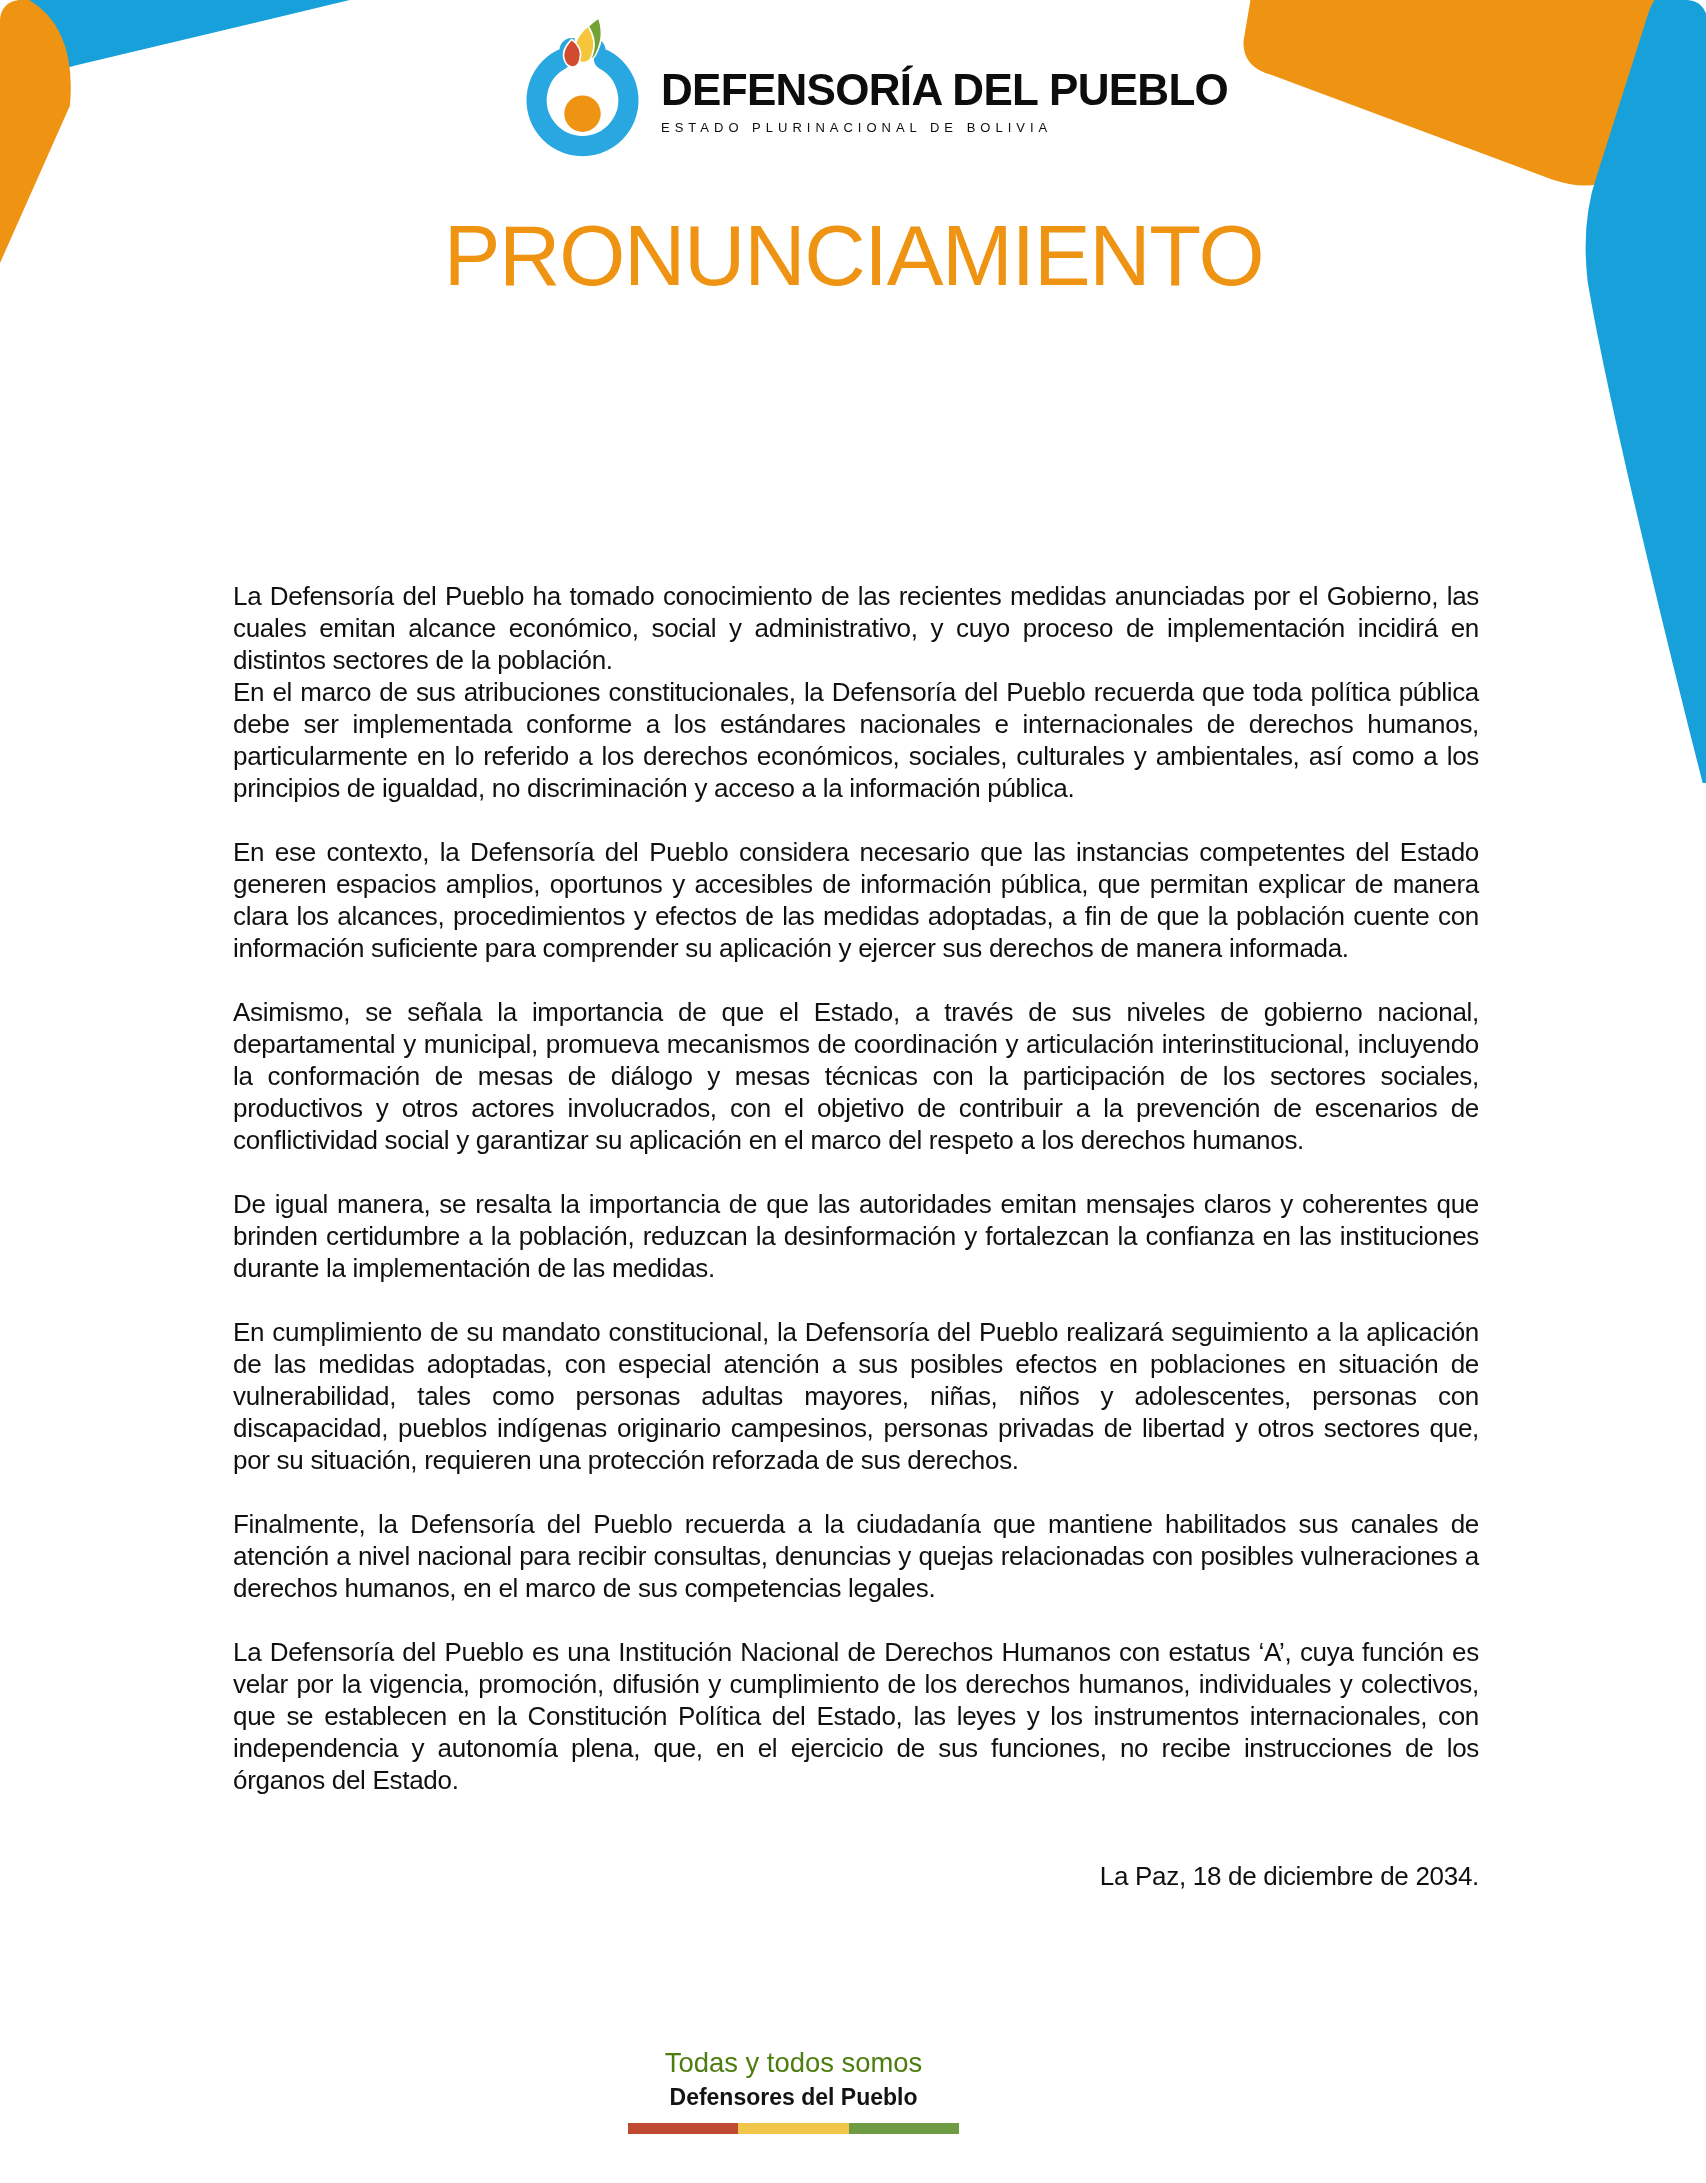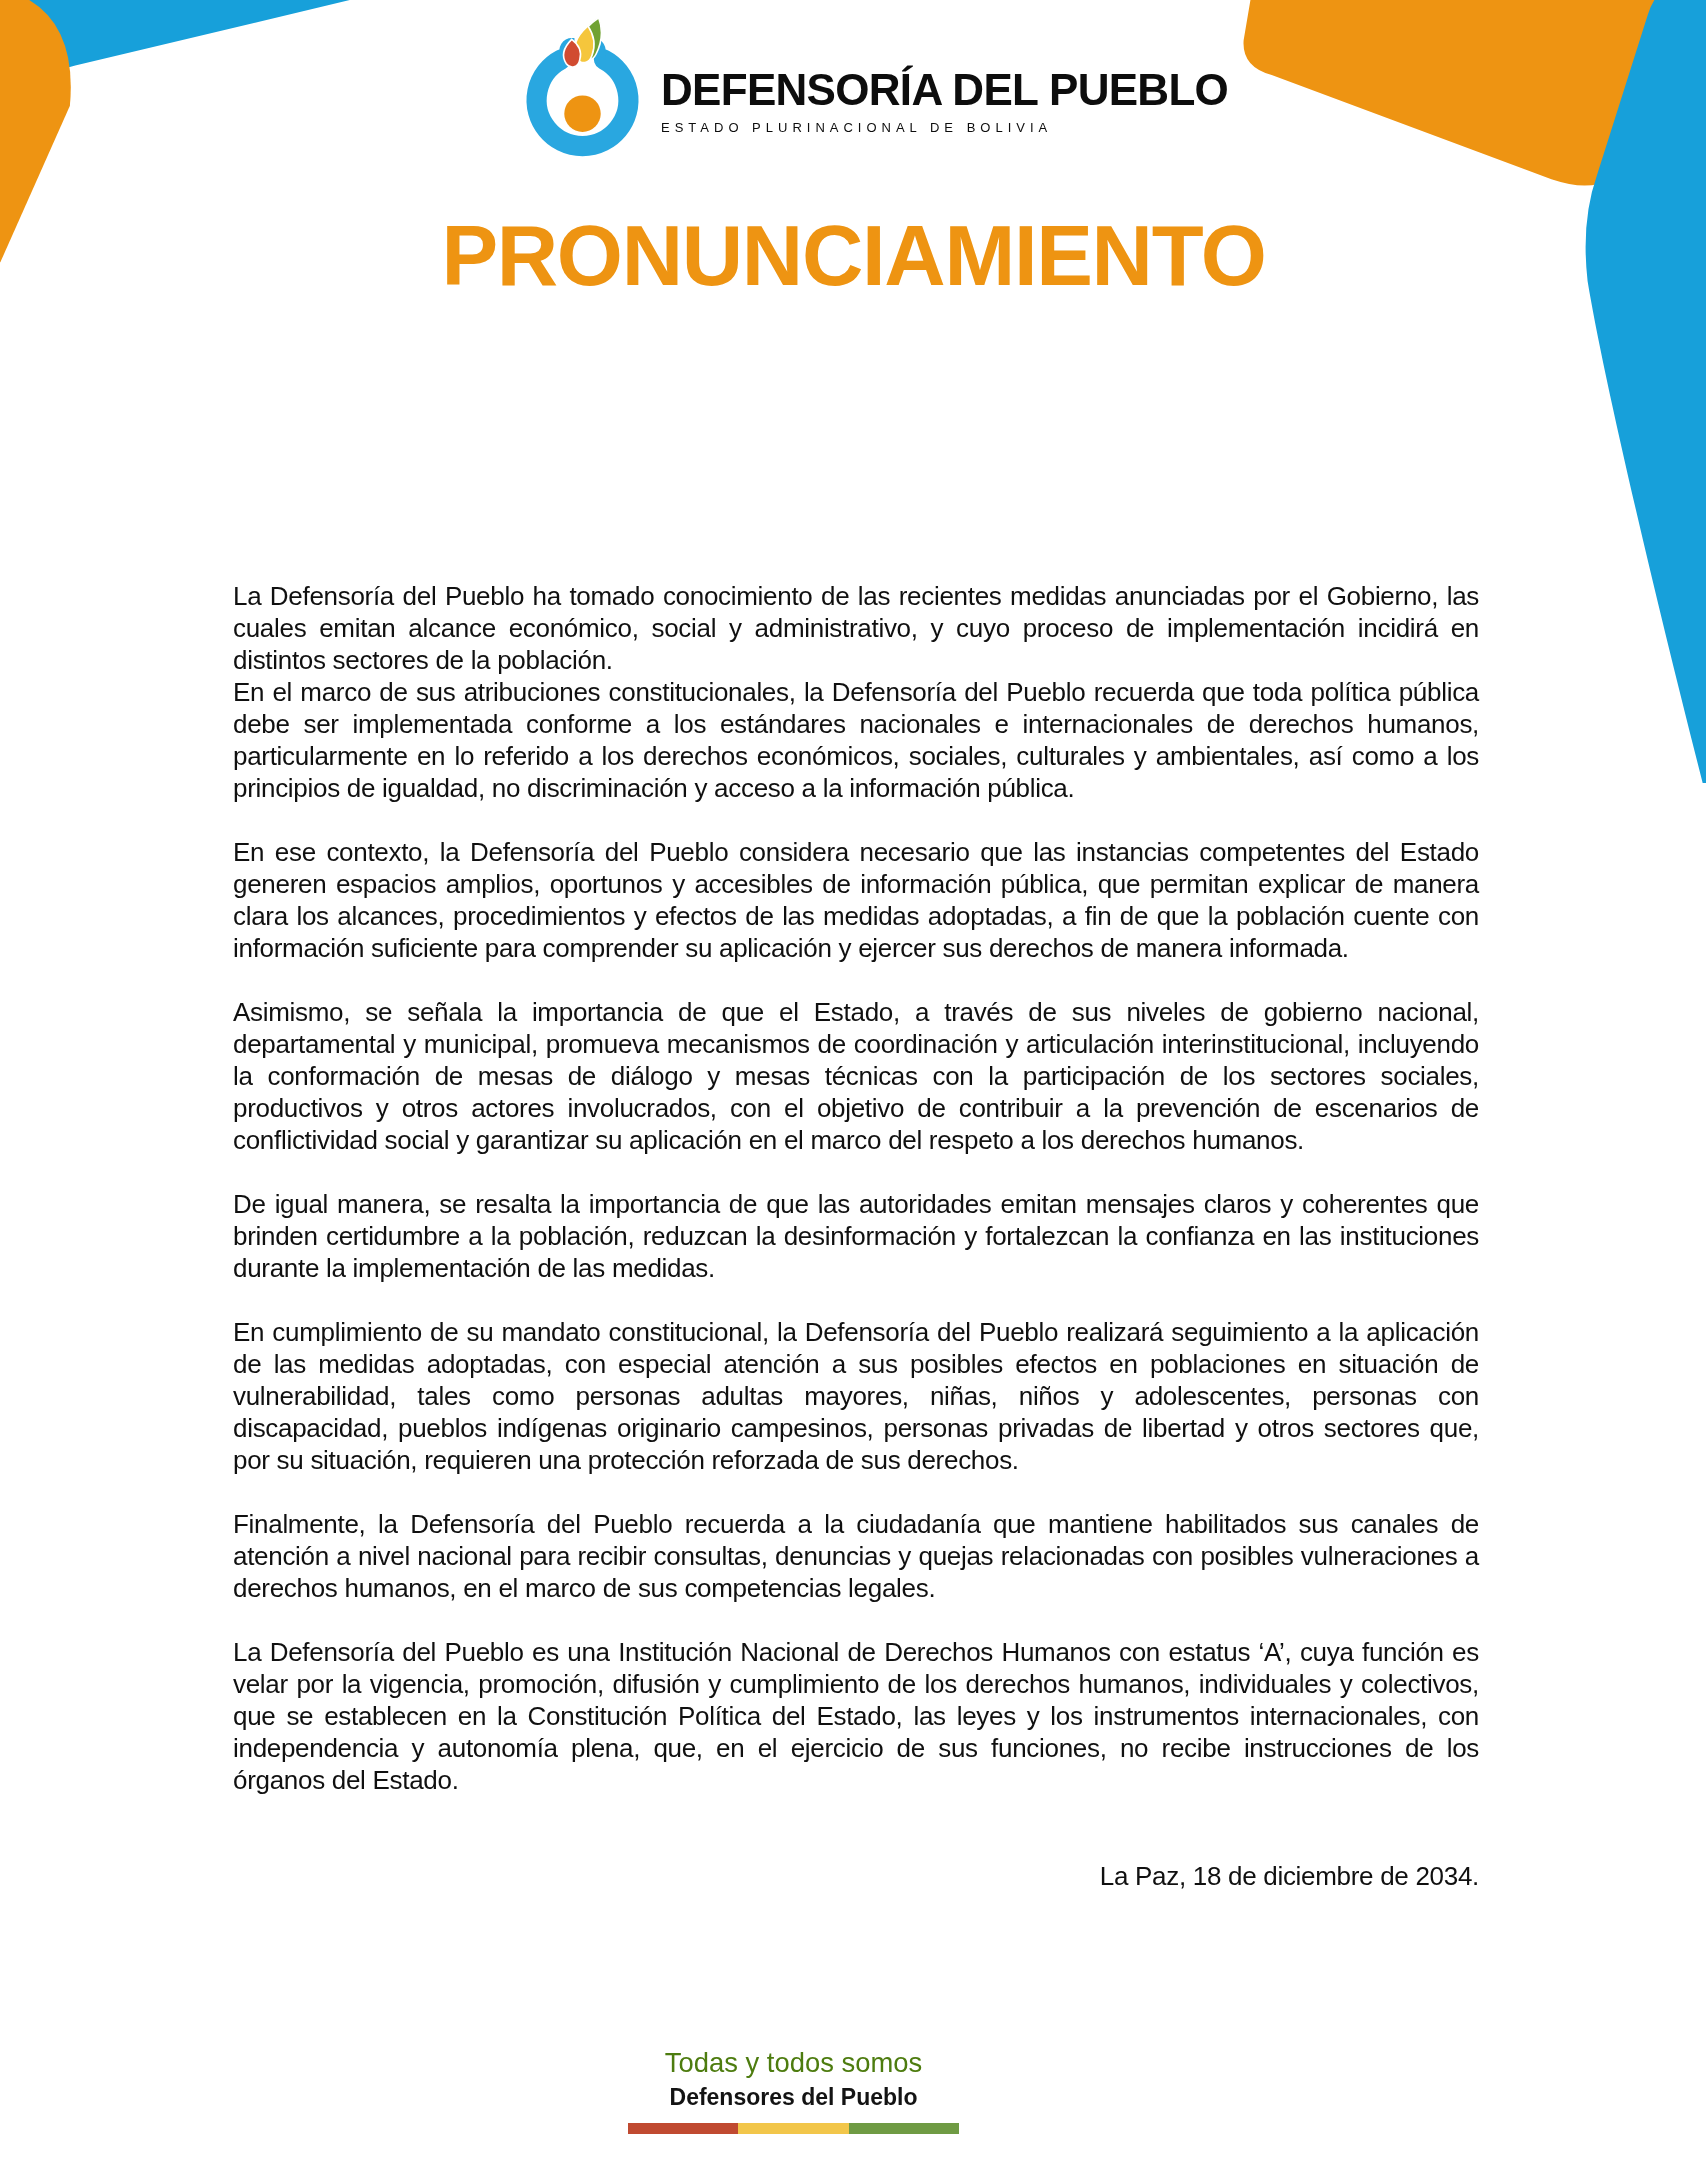--- a/index.html
+++ b/index.html
@@ -3,20 +3,21 @@
 <meta charset="utf-8">
 <style>
   html,body{margin:0;padding:0;background:#ffffff;}
   .page{
     position:relative;
     width:1707px;height:2183px;
     background:#ffffff;
     overflow:hidden;
     font-family:"Liberation Sans", sans-serif;
     color:#101010;
+    border-radius:20px;
   }
   
   .deco-svg{position:absolute;top:0;left:0;pointer-events:none;}
   .rib-orange{fill:var(--orange,#EE9412);}
   .rib-blue{fill:var(--blue,#17A0DA);}
   
   .logo-wrap{position:absolute;left:515px;top:17.4px;width:683px;height:144px;}
   .logo-mark{position:absolute;left:0;top:0;width:135px;height:142px;}
   .lg-ring{stroke:var(--logo-blue,#29A7E0);fill:none;}
   .lg-tip{fill:var(--logo-blue,#29A7E0);}
@@ -30,21 +31,21 @@
     color:#0d0d0d;line-height:44px;
   }
   .logo-sub{
     font-size:13px;font-weight:400;letter-spacing:5px;
     color:#0d0d0d;margin-top:6px;line-height:20px;
   }
   
   .doc-title{
     position:absolute;left:0;top:212px;width:1707px;
     text-align:center;
-    font-size:85px;font-weight:700;letter-spacing:-1.3px;
+    font-size:85px;font-weight:400;letter-spacing:-1.3px;
     color:var(--orange,#EE9412);
     line-height:88px;
   }
   
   .banner{
     position:absolute;left:141px;top:326px;width:1426px;height:115px;
     background:var(--orange,#EE9412);
     display:flex;flex-direction:column;justify-content:center;align-items:center;
   }
   .banner-line{

